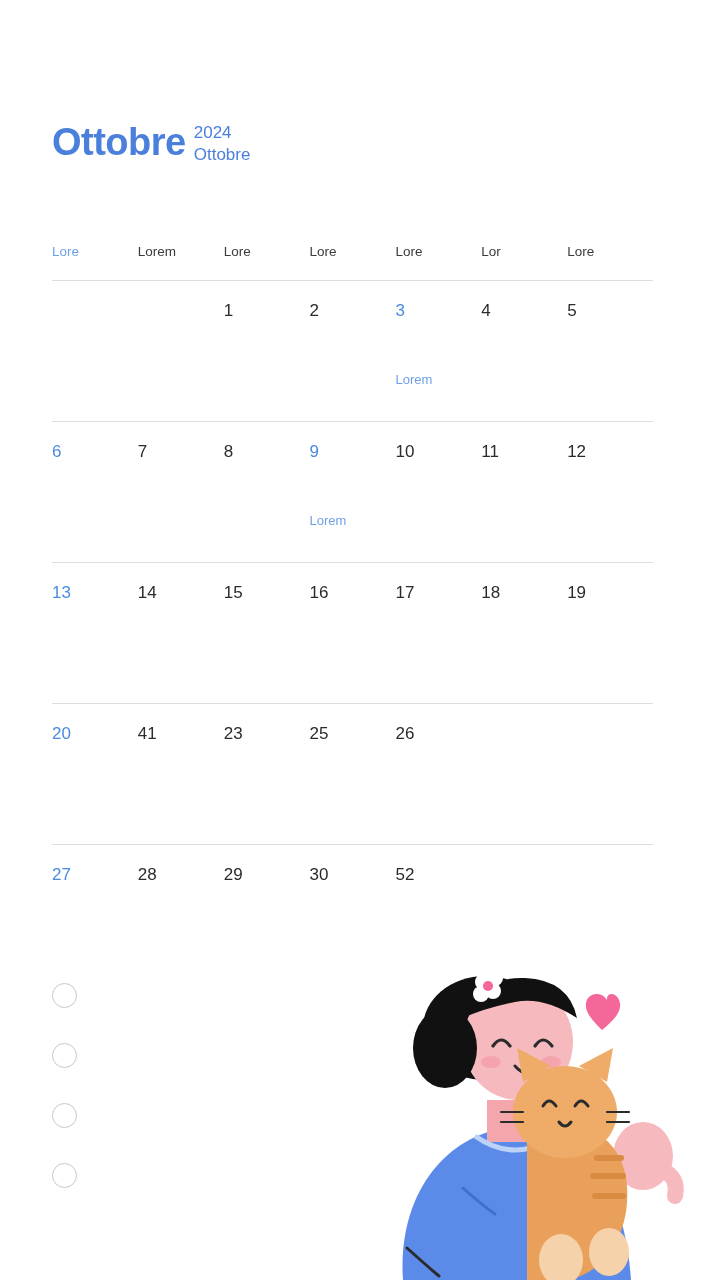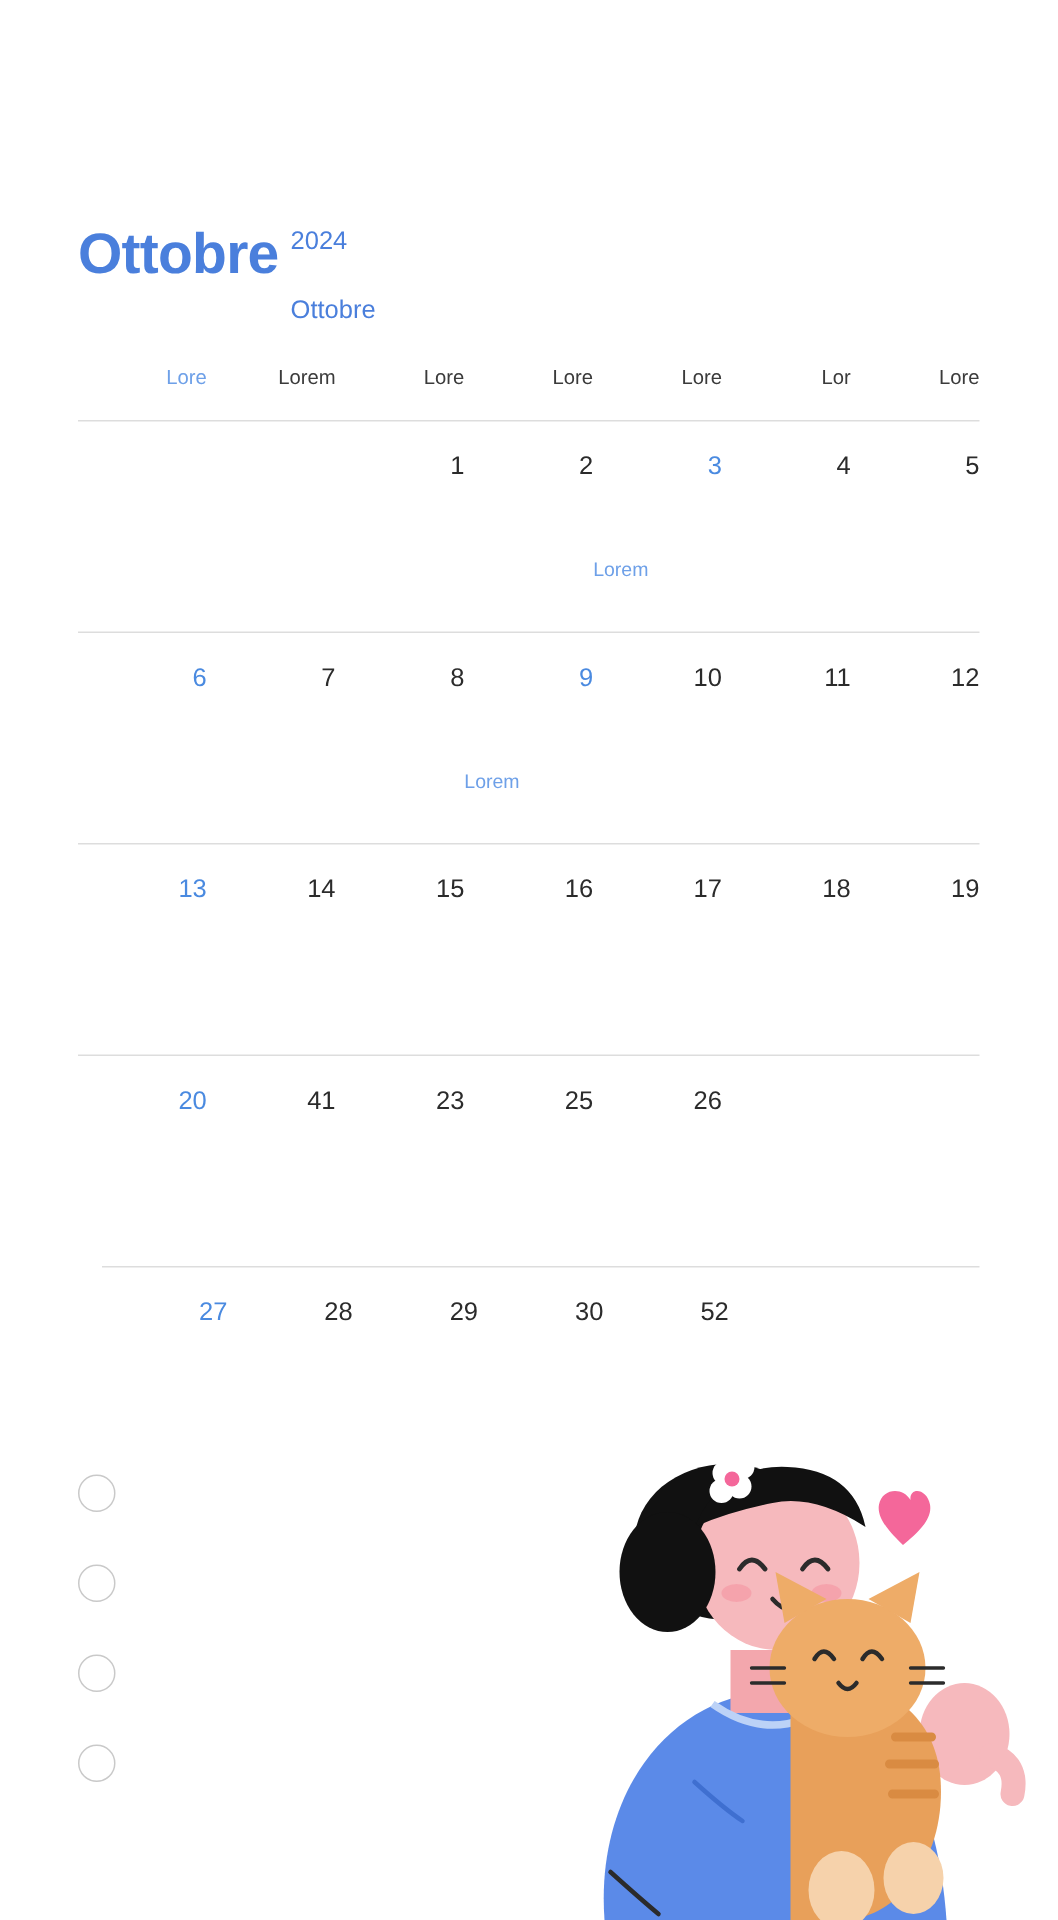--- a/index.html
+++ b/index.html
@@ -16,54 +16,51 @@
     color: #2c2c2c;
   }
 
   
   .header {
     position: absolute;
     left: 52px;
     top: 120px;
     display: flex;
     align-items: flex-start;
-    margin-top: 28px;
   }
   .month-title {
     font-size: 38px;
     font-weight: bold;
     color: #4a7fdc;
     line-height: 44px;
     letter-spacing: -0.5px;
   }
   .header-sub {
     margin-left: 8px;
     margin-top: 2px;
     display: flex;
     flex-direction: column;
-    gap: 24px;
   }
   .year-label {
     font-size: 17px;
     color: #4a7fdc;
     line-height: 22px;
   }
   .month-sub {
     font-size: 17px;
     color: #4a7fdc;
     line-height: 22px;
   }
 
   
   .calendar {
     position: absolute;
     left: 52px;
     top: 222px;
     width: 601px;
-    text-align: right;
   }
   .weekdays {
     display: grid;
     grid-template-columns: repeat(7, 1fr);
     height: 58px;
     align-items: center;
   }
   .weekday {
     font-size: 13.5px;
     color: #3b3b3b;
@@ -75,21 +72,20 @@
   .week-row {
     display: grid;
     grid-template-columns: repeat(7, 1fr);
     border-top: 1px solid #dddddd;
     min-height: 140px;
     position: relative;
   }
   .week-row.last {
     border-bottom: none;
     min-height: 118px;
-    margin-left: 16px;
   }
   .day-cell {
     padding-top: 20px;
     position: relative;
   }
   .day-num {
     font-size: 17px;
     color: #2b2b2b;
     line-height: 20px;
   }

